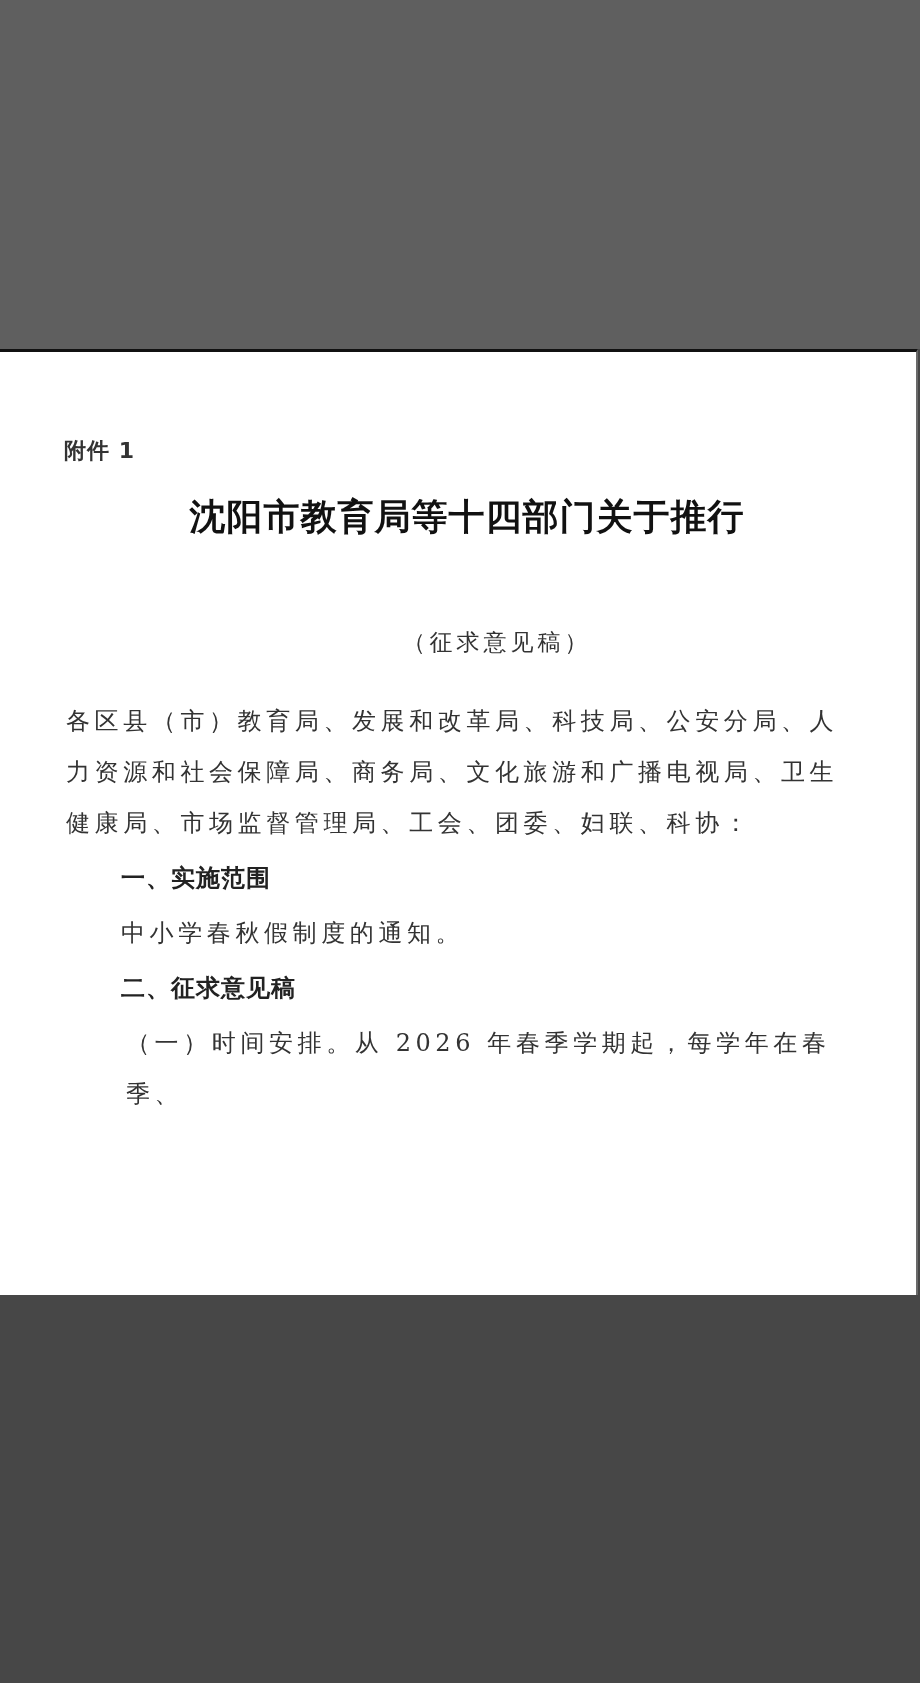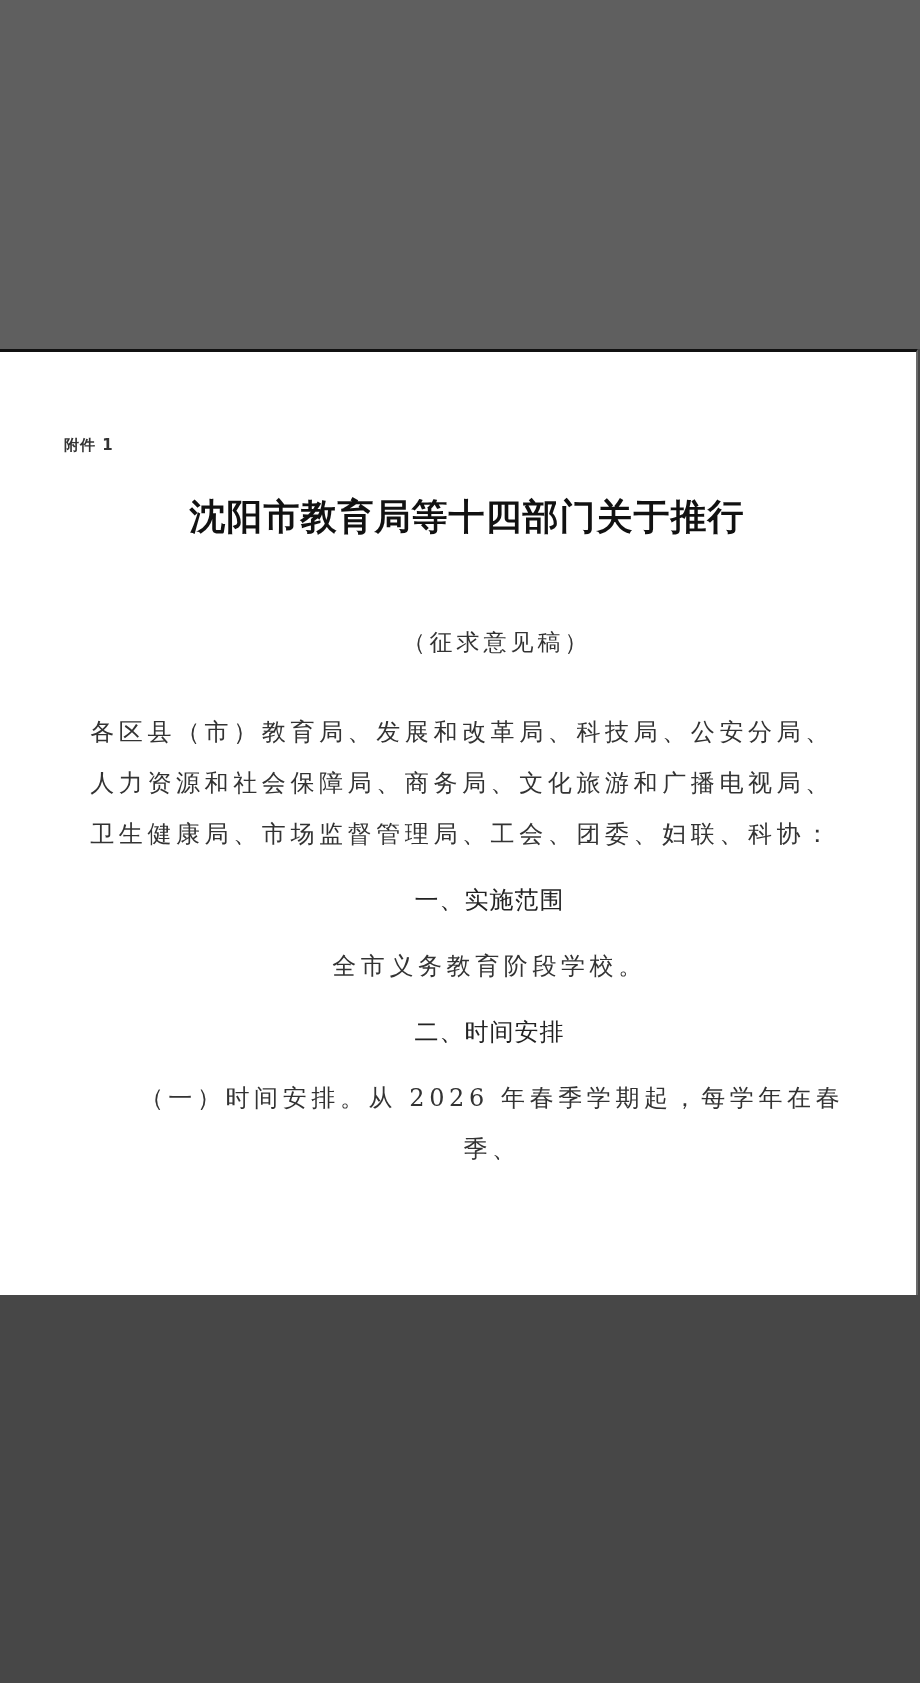--- a/index.html
+++ b/index.html
@@ -14,43 +14,43 @@
     position:absolute; left:0; top:349px; width:918px; height:946px;
     background:#ffffff;
     border-top:3px solid #111;
     border-right:2px solid #6a6a6a;
     box-sizing:border-box;
     color:#2a2a2a;
   }
   .attach {
     position:absolute; left:64px; top:84px;
     font-family:"DejaVu Sans", "Liberation Sans", sans-serif;
-    font-size:15px; font-weight:bold; color:#333; letter-spacing:1px;
+    font-size:22px; font-weight:bold; color:#333; letter-spacing:1px;
   }
   .title {
     position:absolute; left:0; top:136px; width:918px; text-align:center;
     font-family:"DejaVu Serif", "Liberation Serif", serif;
     font-size:36px; font-weight:bold; line-height:56px; color:#111;
     letter-spacing:1px;
     padding-left:8px;
   }
   .subtitle {
     position:absolute; left:0; top:275px; width:918px; text-align:center;
     font-size:23px; color:#333; letter-spacing:4px;padding-left:38px;
   }
   .body-text {
     position:absolute; left:62px; top:340px; width:800px;
     font-size:24px; line-height:51px; color:#333;
     letter-spacing:4.6px;
   }
-  .body-text p { margin:15px;text-align:center; }
+  .body-text p { margin:4px; }
   .indent { text-indent:55px; }
   .heading {
     font-family:"DejaVu Sans", "Liberation Sans", sans-serif;
-    font-weight:normal; color:#222; letter-spacing:1px;
+    font-weight:bold; color:#222; letter-spacing:1px;
     padding-left:55px;
   }
   .sub { padding-left:55px; }
   .item { padding-left:60px; }
 </style>
 </head>
 <body>
 
 <div class="top-band"></div>
 
@@ -59,19 +59,19 @@
 
   <div class="title">
     <div>沈阳市教育局等十四部门关于推行</div>
   </div>
 
   <div class="subtitle">（征求意见稿）</div>
 
   <div class="body-text">
     <p>各区县（市）教育局、发展和改革局、科技局、公安分局、人力资源和社会保障局、商务局、文化旅游和广播电视局、卫生健康局、市场监督管理局、工会、团委、妇联、科协：</p>
     <p class="heading">一、实施范围</p>
-    <p class="sub">全市义务教育阶段学校。</p>
-    <p class="heading">二、时间安排</p>
+    <p class="sub">中小学春秋假制度的通知。</p>
+    <p class="heading">二、征求意见稿</p>
     <p class="item">（一）时间安排。从 2026 年春季学期起，每学年在春季、</p>
   </div>
 </div>
 
 <div class="bottom-band"></div>
 
 </body></html>

